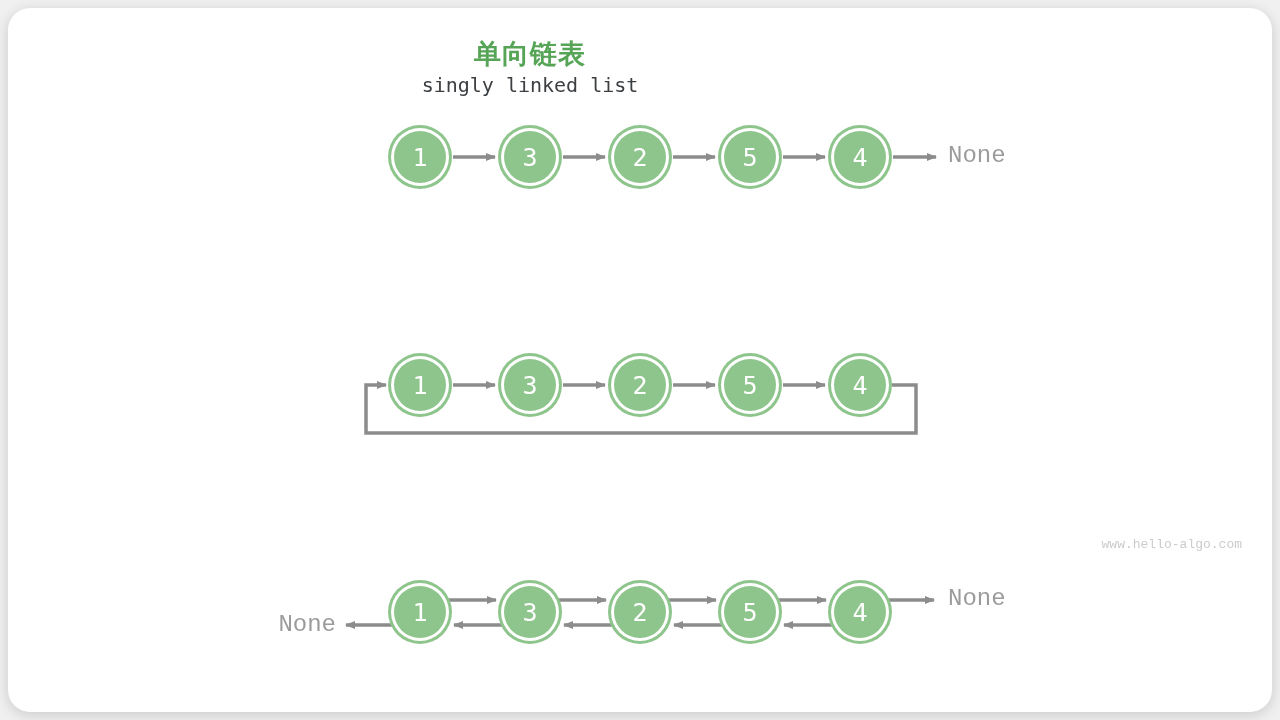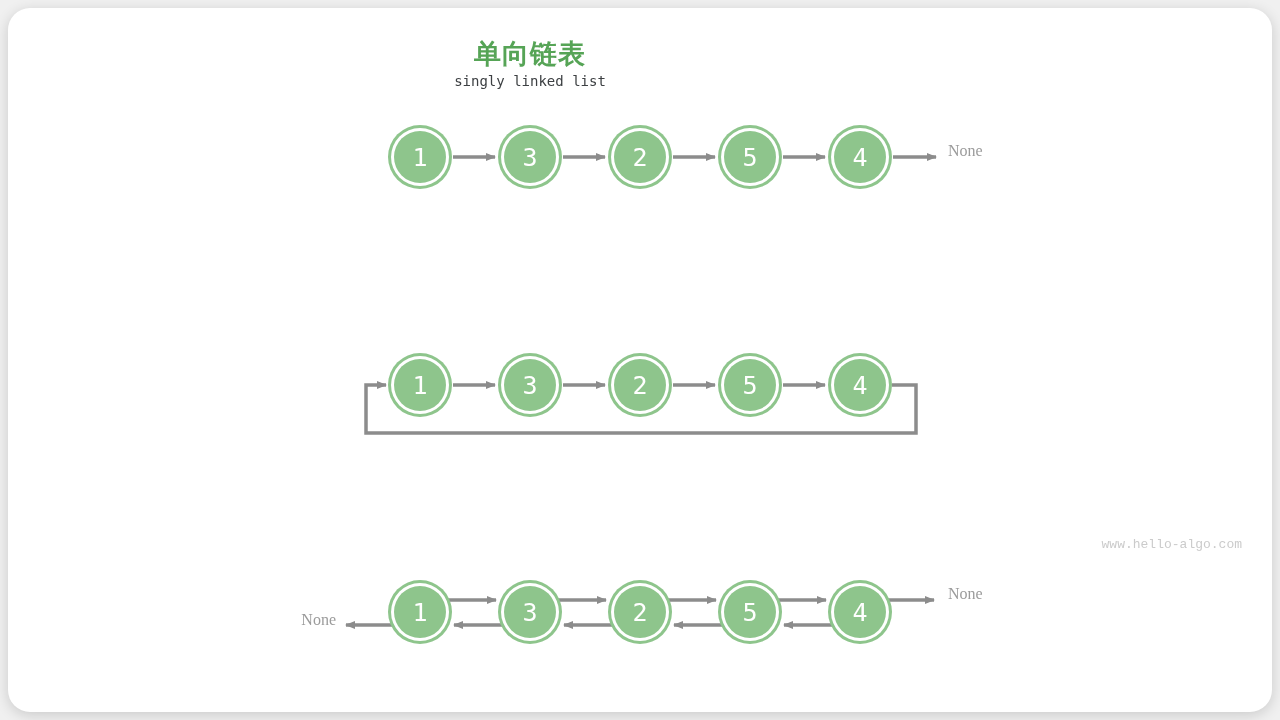--- a/index.html
+++ b/index.html
@@ -24,41 +24,41 @@
     text-align: center;
     font-size: 27px;
     font-weight: bold;
     color: #56A456;
     letter-spacing: 1px;
   }
   .section-subtitle {
     position: absolute;
     left: 280px; width: 500px;
     text-align: center;
-    font-size: 14px;
+    font-size: 20px;
     color: #3D4043;
     font-family: "DejaVu Sans Mono", "Liberation Mono", monospace;
   }
   .node {
     position: absolute;
     width: 52px; height: 52px;
     background: #8EC58C;
     border-radius: 50%;
     box-shadow: 0 0 0 3px #FFFFFF, 0 0 0 6px #8EC58C;
     color: #FFFFFF;
     font-size: 25px;
     font-family: "DejaVu Sans Mono", "Liberation Mono", monospace;
     display: flex; align-items: center; justify-content: center;
     z-index: 3;
   }
   .none-label {
     position: absolute;
-    font-size: 16px;
+    font-size: 24px;
     color: #9B9B9B;
-    font-family: Liberation Serif, serif;
+    font-family: Liberation Mono, monospace;
     z-index: 2;
   }
   .watermark {
     position: absolute;
     right: 38px; bottom: 20px;
     font-size: 13px;
     color: #CBCBCB;
     font-family: Liberation Mono, monospace;
   }
   svg.arrows { position: absolute; inset: 0; z-index: 1; }

